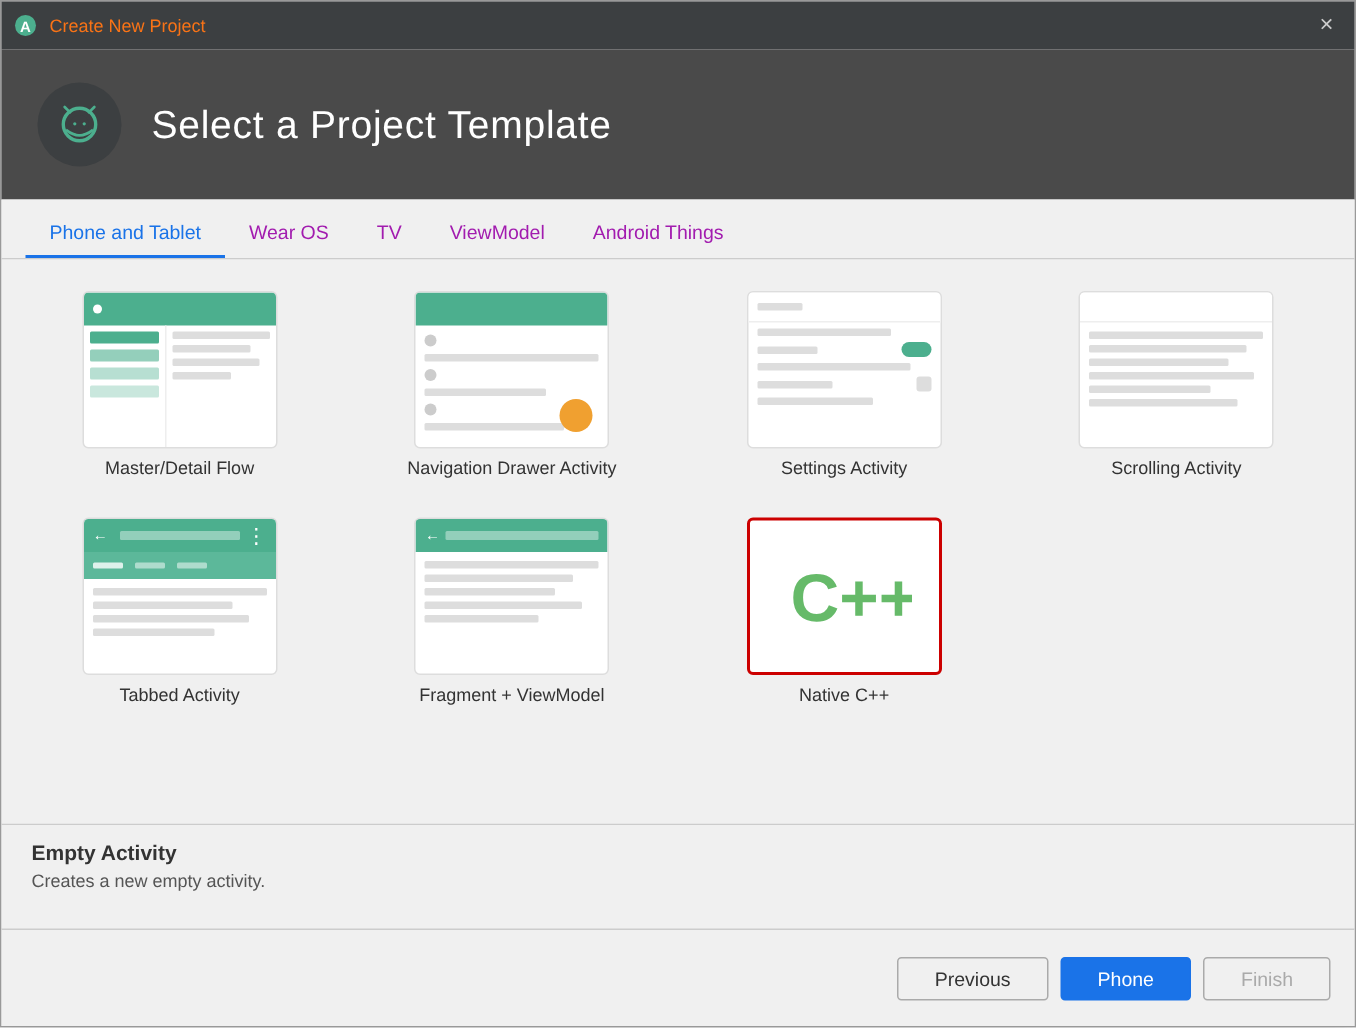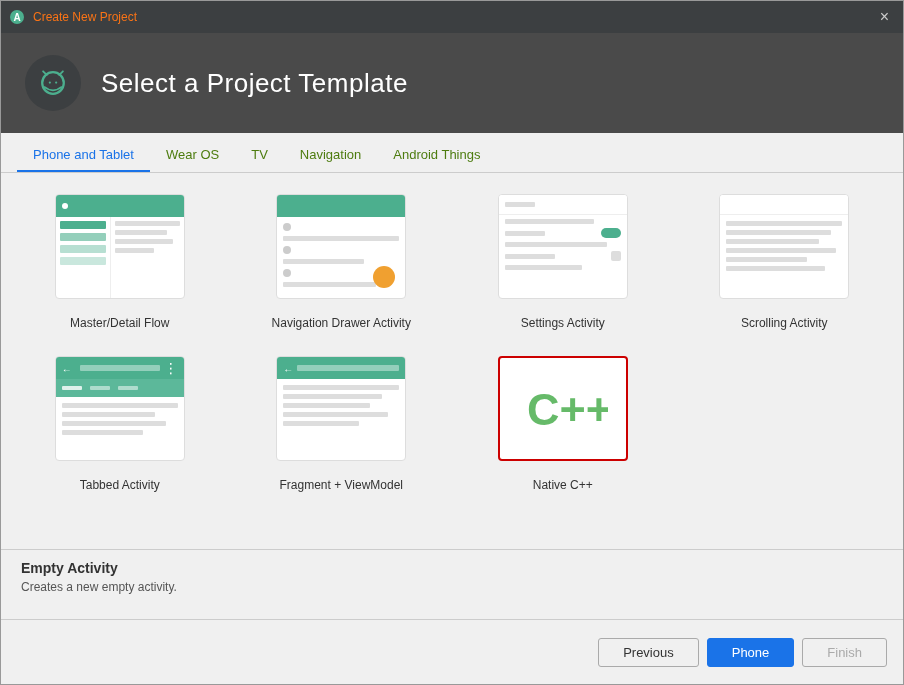--- a/index.html
+++ b/index.html
@@ -92,21 +92,21 @@
       display: flex;
       align-items: flex-end;
       padding: 0 16px;
       flex-shrink: 0;
       height: 40px;
     }
     .tab {
       padding: 8px 16px;
       cursor: pointer;
       font-size: 13px;
-      color: #4d7c0f;
+      color: #a21caf;
       border-bottom: 2px solid transparent;
       white-space: nowrap;
     }
     .tab.active {
       color: #1a73e8;
       border-bottom: 2px solid #1a73e8;
       font-weight: 500;
     }
 
     
@@ -150,21 +150,21 @@
       background: white;
       border: 1px solid #ddd;
       border-radius: 4px;
       overflow: hidden;
       position: relative;
       display: flex;
       flex-direction: column;
     }
 
     .card-label {
-      margin-top: 17px;
+      margin-top: 6px;
       font-size: 12px;
       color: #333;
       text-align: center;
     }
 
     
     .preview-masterdetail {
       background: white;
     }
     .preview-masterdetail .md-header {
@@ -432,21 +432,21 @@
         <circle cx="23.5" cy="19.5" r="1.2" fill="#4caf8e"></circle>
       </svg>
     </div>
     <h1 class="header-title">Select a Project Template</h1>
   </div>
 
   <div class="tabs-bar">
     <div class="tab active">Phone and Tablet</div>
     <div class="tab">Wear OS</div>
     <div class="tab">TV</div>
-    <div class="tab">Navigation</div>
+    <div class="tab">ViewModel</div>
     <div class="tab">Android Things</div>
   </div>
 
   <div class="main-content">
     <div class="templates-grid-wrapper">
       <div class="templates-grid">
 
         <div class="template-card">
           <div class="card-preview preview-masterdetail">
             <div class="md-header">

